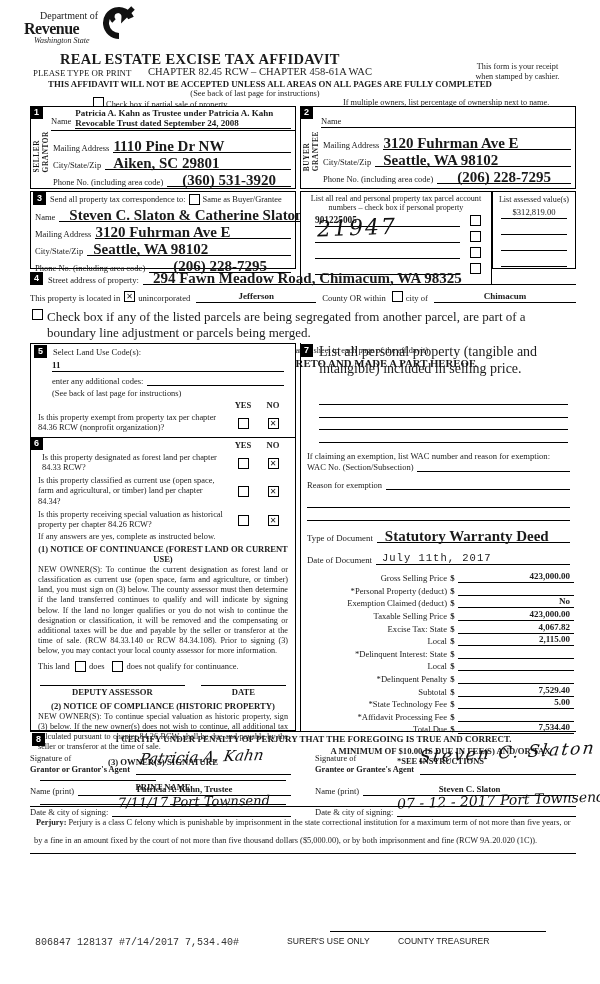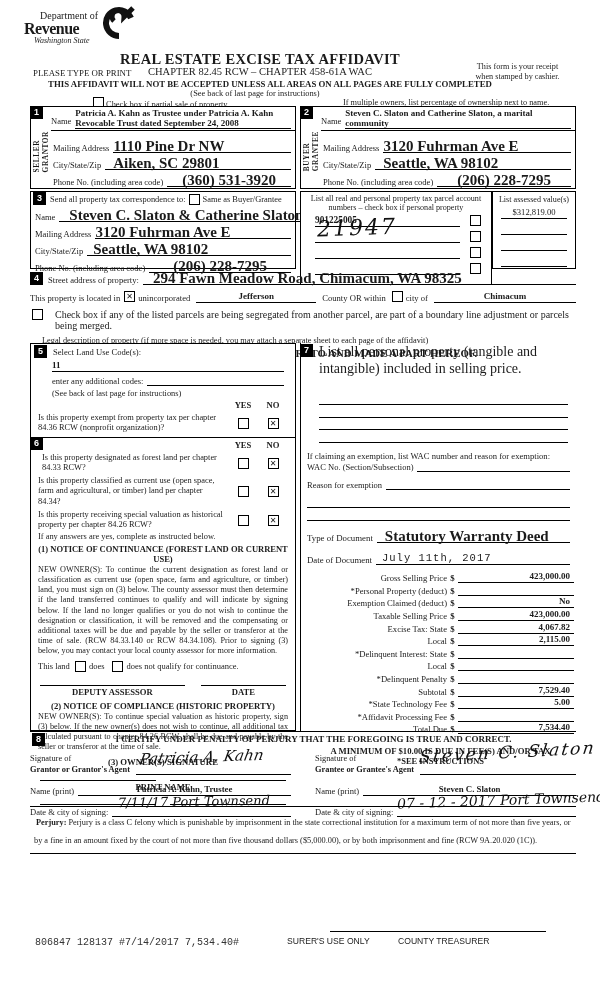--- a/index.html
+++ b/index.html
@@ -54,21 +54,21 @@
   <div class="abs" style="left:24px;top:10px;width:130px;">
     <div style="font-size:10px;padding-left:16px;">Department of</div>
     <div class="b" style="font-size:16px;line-height:15px;letter-spacing:-.5px;">Revenue</div>
     <div style="font-size:8px;font-style:italic;padding-left:10px;">Washington State</div>
     <svg class="abs" style="left:76px;top:-4px;" width="36" height="34" viewBox="0 0 36 34">
       <path d="M31 12 A13 13 0 1 0 19 30" fill="none" stroke="#111" stroke-width="6"></path>
       <path d="M14 15 A6 6 0 1 1 24 11 L33 2" fill="none" stroke="#111" stroke-width="5"></path>
     </svg>
   </div>
 
-  <div class="abs b" style="left:60px;top:51px;width:400px;font-size:14.5px;text-align:center;letter-spacing:.3px;">REAL ESTATE EXCISE TAX AFFIDAVIT</div>
+  <div class="abs b" style="left:60px;top:51px;width:400px;font-size:14.5px;letter-spacing:.3px;">REAL ESTATE EXCISE TAX AFFIDAVIT</div>
   <div class="abs" style="left:33px;top:68px;font-size:8.8px;">PLEASE TYPE OR PRINT</div>
   <div class="abs" style="left:110px;top:66px;width:300px;font-size:10.5px;text-align:center;">CHAPTER 82.45 RCW – CHAPTER 458-61A WAC</div>
   <div class="abs ctr" style="left:455px;top:62px;width:125px;font-size:8.2px;line-height:1.25;">
     <span>This form is your receipt</span><br>
     <span>when stamped by cashier.</span>
   </div>
   <div class="abs b ctr" style="left:30px;top:79px;width:480px;font-size:8.8px;">THIS AFFIDAVIT WILL NOT BE ACCEPTED UNLESS ALL AREAS ON ALL PAGES ARE FULLY COMPLETED</div>
   <div class="abs ctr" style="left:30px;top:89px;width:450px;font-size:8.4px;">(See back of last page for instructions)</div>
 
   <div class="abs" style="left:93px;top:97px;font-size:8.4px;">
@@ -105,24 +105,20 @@
   </div>
 
   <div class="box" style="left:300px;top:106px;width:276px;height:83px;">
     <span class="numbox abs" style="left:-1px;top:-1px;">2</span>
     <div class="role">
       <span>BUYER</span>
       <span>GRANTEE</span>
     </div>
     <div style="margin-left:20px;border-bottom:1px solid #000;padding:1px 4px 1px 0;display:flex;">
       <span class="lbl" style="padding-top:8px;">Name</span>
-      <span style="flex:1;">
-        <span class="b nw" style="font-size:9px;display:block;">Steven C. Slaton and Catherine Slaton, a marital</span>
-        <span class="b nw" style="font-size:9px;display:block;border-bottom:1px solid #000;">community</span>
-      </span>
     </div>
     <div class="frow" style="margin-left:22px;margin-top:10px;">
       <span class="lbl">Mailing Address</span>
       <span class="fill">3120 Fuhrman Ave E</span>
     </div>
     <div class="frow" style="margin-left:22px;margin-top:5px;">
       <span class="lbl">City/State/Zip</span>
       <span class="fill" style="padding-left:8px;">Seattle, WA 98102</span>
     </div>
     <div class="frow" style="margin-left:22px;margin-top:5px;">
@@ -194,21 +190,21 @@
     <div style="display:flex;align-items:flex-end;margin-top:6px;font-size:8.6px;">
       <span class="nw">This property is located in</span>
       <span class="cb" style="margin:0 3px 1px 4px;">✕</span>
       <span class="nw">unincorporated</span>
       <span class="b" style="width:120px;border-bottom:1px solid #000;text-align:center;font-size:9px;line-height:11px;margin:0 6px;">Jefferson</span>
       <span class="nw">County OR  within</span>
       <span class="cb" style="margin:0 3px 1px 6px;"></span>
       <span class="nw">city of</span>
       <span class="b" style="flex:1;border-bottom:1px solid #000;text-align:center;font-size:9px;line-height:11px;margin-left:6px;">Chimacum</span>
     </div>
-    <div style="display:flex;margin-top:6px;font-size:10px;gap:8px;">
+    <div style="display:flex;margin-top:6px;font-size:13px;">
       <span class="cb" style="margin:0 4px 0 2px;"></span>
       <span>Check box if any of the listed parcels are being segregated from another parcel, are part of a boundary line adjustment or parcels being merged.</span>
     </div>
     <div style="margin-top:5px;font-size:8.3px;padding-left:12px;">Legal description of property (if more space is needed, you may attach a separate sheet to each page of the affidavit)</div>
     <div class="b" style="margin-top:2px;font-size:10.8px;">FULLY DESCRIBED IN EXHIBIT “A” ATTACHED HERETO AND MADE A PART HEREOF.</div>
   </div>
 
   <div class="box" style="left:30px;top:343px;width:266px;height:388px;padding:0 5px;">
 
     <div style="display:flex;align-items:center;margin-top:1px;">

